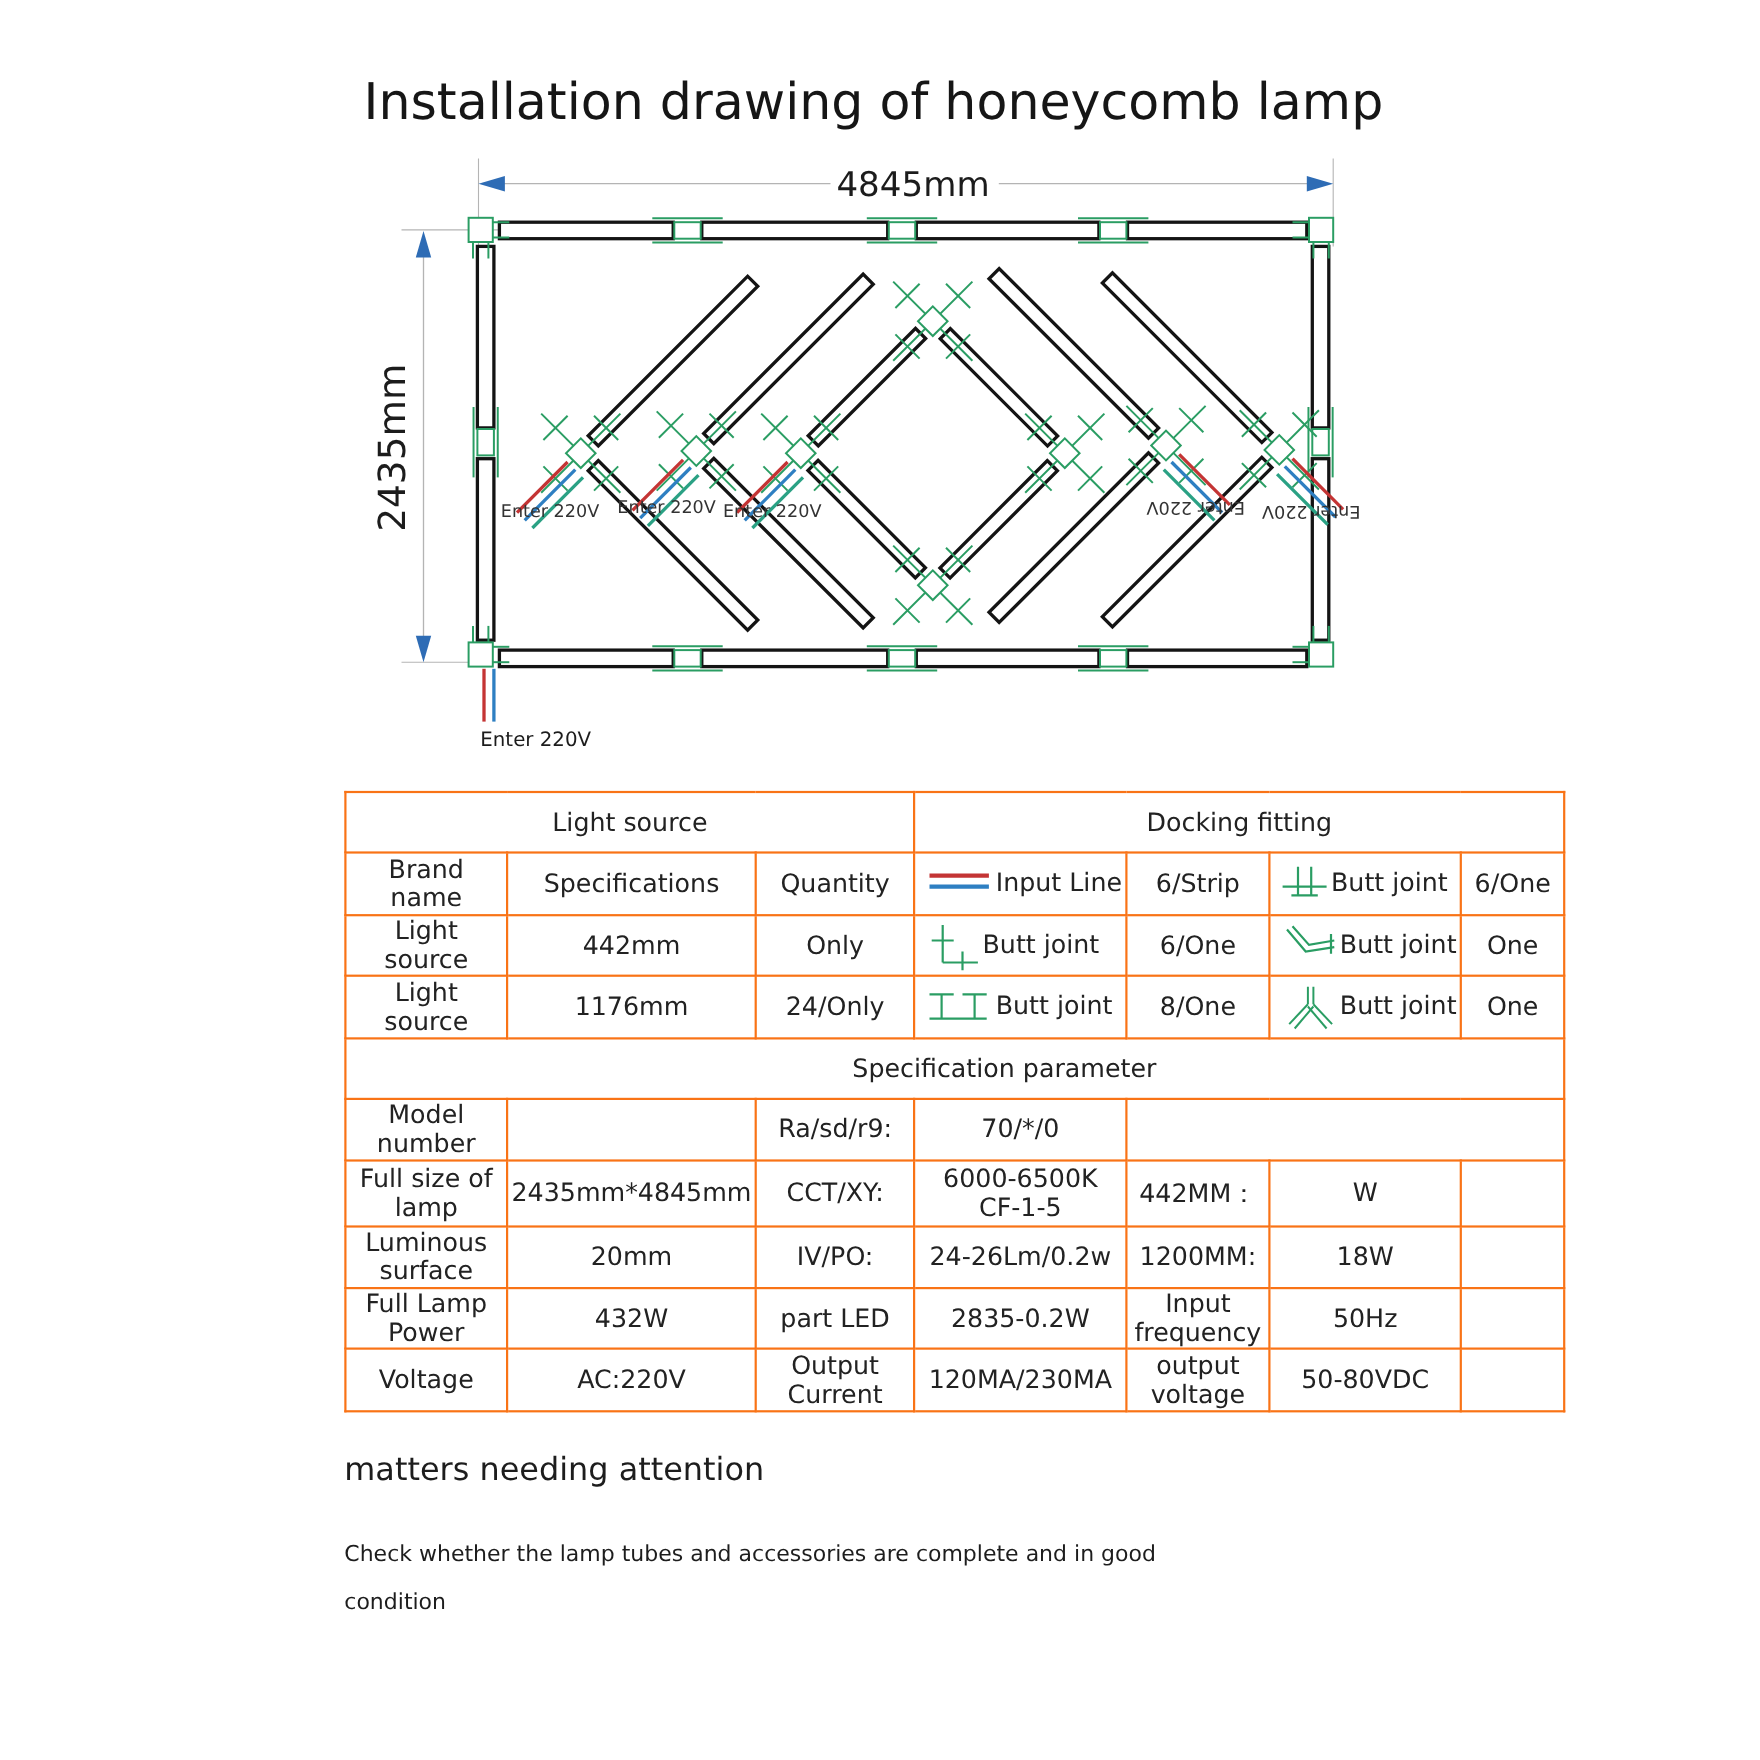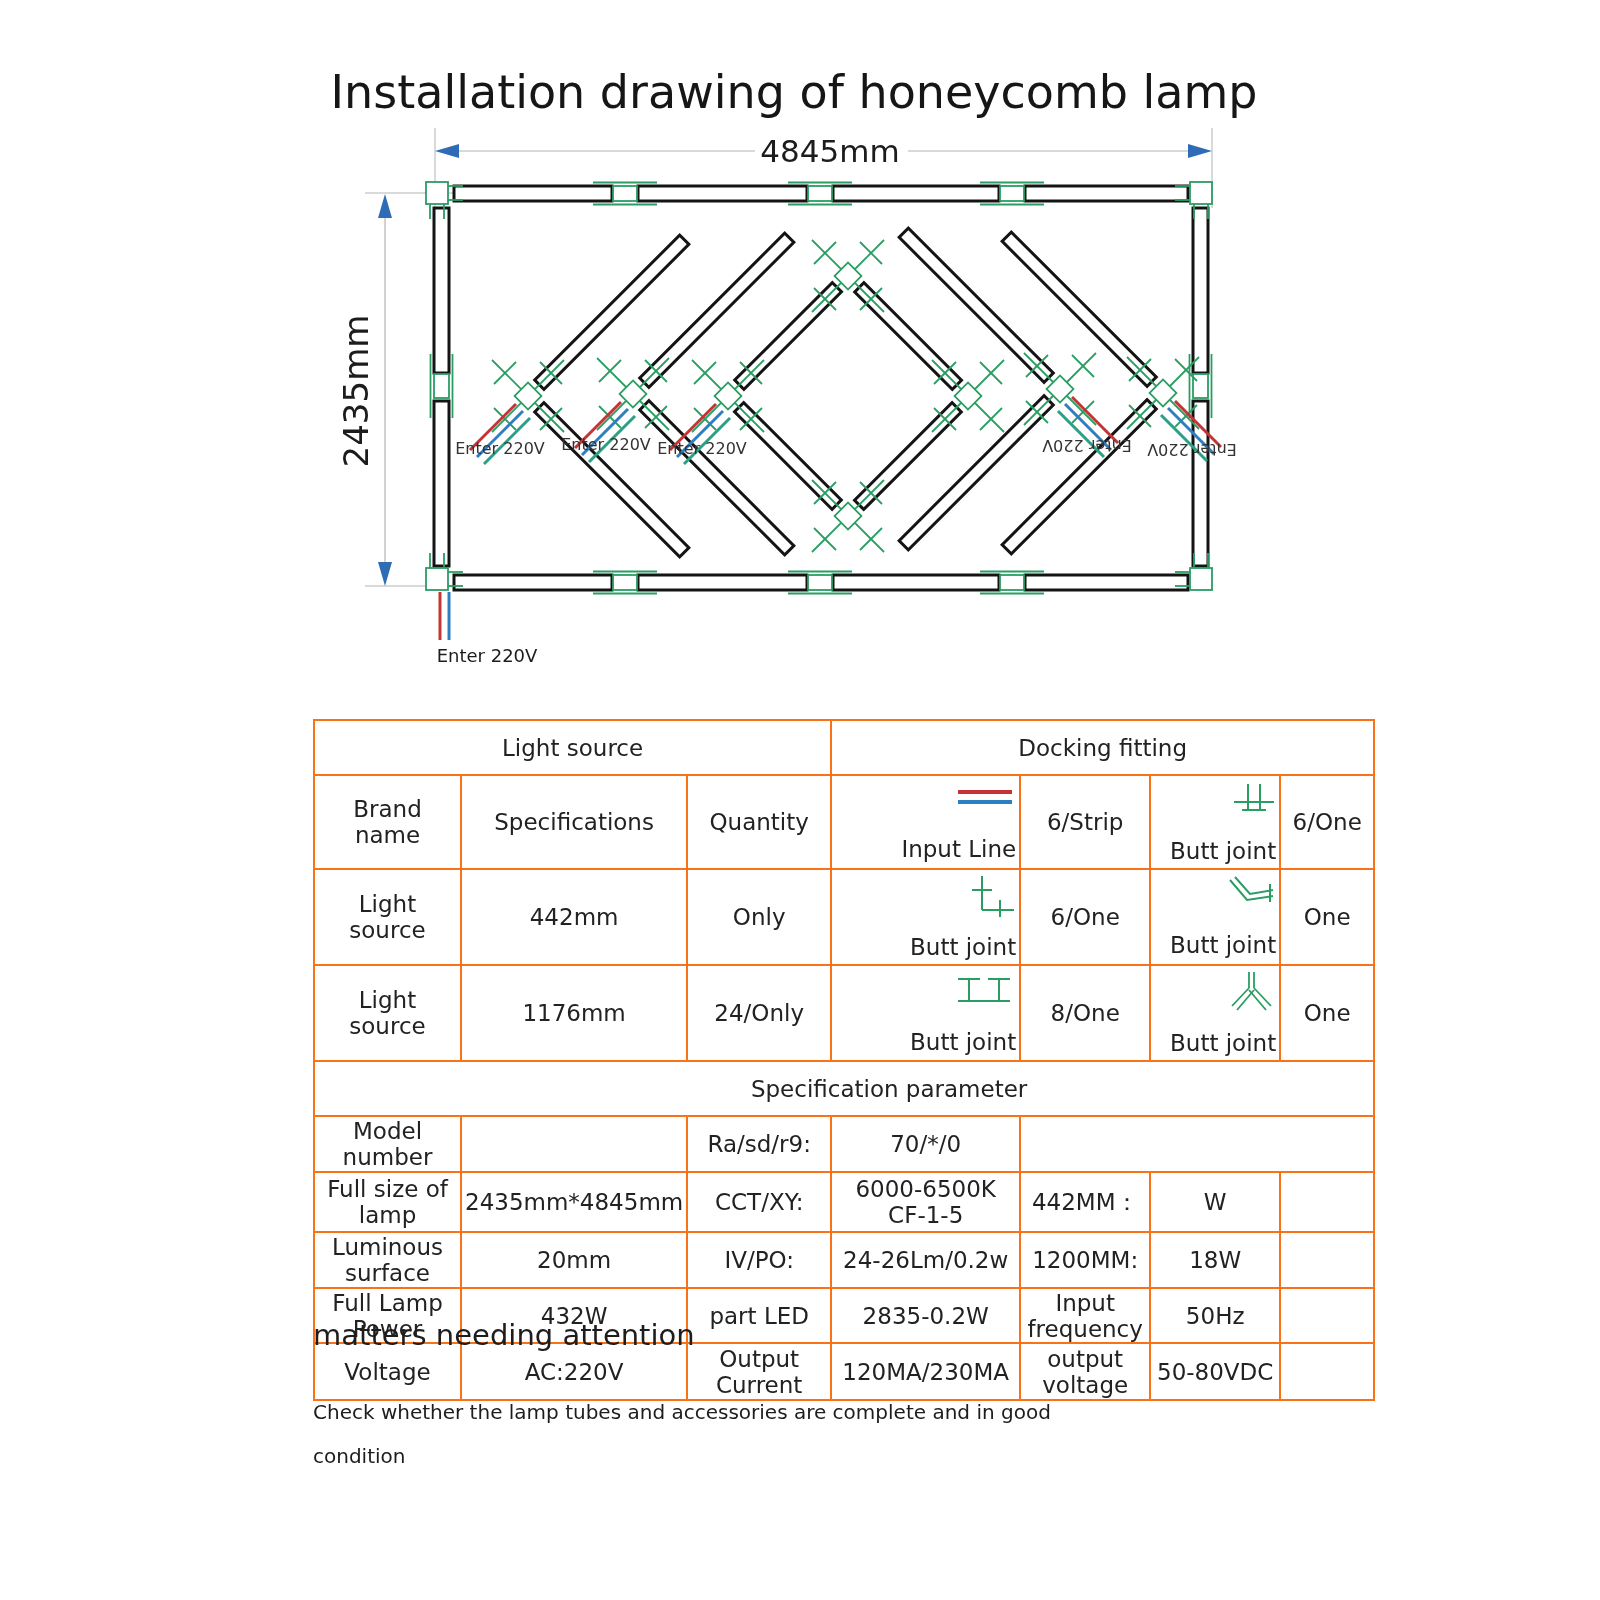--- a/index.html
+++ b/index.html
@@ -1,33 +1,33 @@
 <!DOCTYPE html>
 <html><head>
 <meta charset="utf-8">
 <style>
   html,body{margin:0;padding:0;background:#fff;}
   .page{position:relative;width:1600px;height:1600px;background:#fff;overflow:hidden;
         font-family:"DejaVu Sans","Liberation Sans",sans-serif;color:#1d1d1d;}
   .title{position:absolute;left:0;right:12px;top:34px;text-align:center;
          font-size:46px;font-weight:500;letter-spacing:0px;color:#161616;}
-  .diagram{position:absolute;left:330px;top:116px;width:930px;height:575px;}
+  .diagram{position:absolute;left:330px;top:132px;width:930px;height:575px;}
   svg text{font-family:"DejaVu Sans","Liberation Sans",sans-serif;}
 
   table.spec{position:absolute;left:313px;top:719px;border-collapse:collapse;table-layout:fixed;
              background:#fff;}
   table.spec td,table.spec th{border:2px solid #f97316;font-weight:normal;font-size:23px;
              text-align:center;vertical-align:middle;padding:0 3px;color:#222;}
   td.bl{vertical-align:bottom;padding-bottom:7px;}
   td.left{text-align:left;padding-left:4px;}
   td.small{font-size:20px;}
   td.tiny{font-size:19px;}
   td.specheader{font-size:24px;text-indent:90px;border-radius:26px;}
   .icon-cell{text-align:left;}
-  .icon-wrap{display:flex;align-items:flex-end;justify-content:flex-start;gap:16px;padding:2px 0 2px 6px;flex-direction:column;}
+  .icon-wrap{display:flex;align-items:center;justify-content:flex-start;gap:2px;padding:2px 0 2px 6px;}
   .icon-wrap .lbl{font-size:23px;white-space:nowrap;padding-bottom:2px;}
   .icon-wrap svg{flex:0 0 auto;}
   .notes-heading{top:1318px;font-size:29px;position:absolute;left:313px;}
   .notes-body1{top:1390px;font-size:20px;line-height:44px;position:absolute;left:313px;}
   .notes-body2{top:1527px;font-size:30px;position:absolute;left:313px;}
 </style>
 </head>
 <body>
 
 <div class="page">

